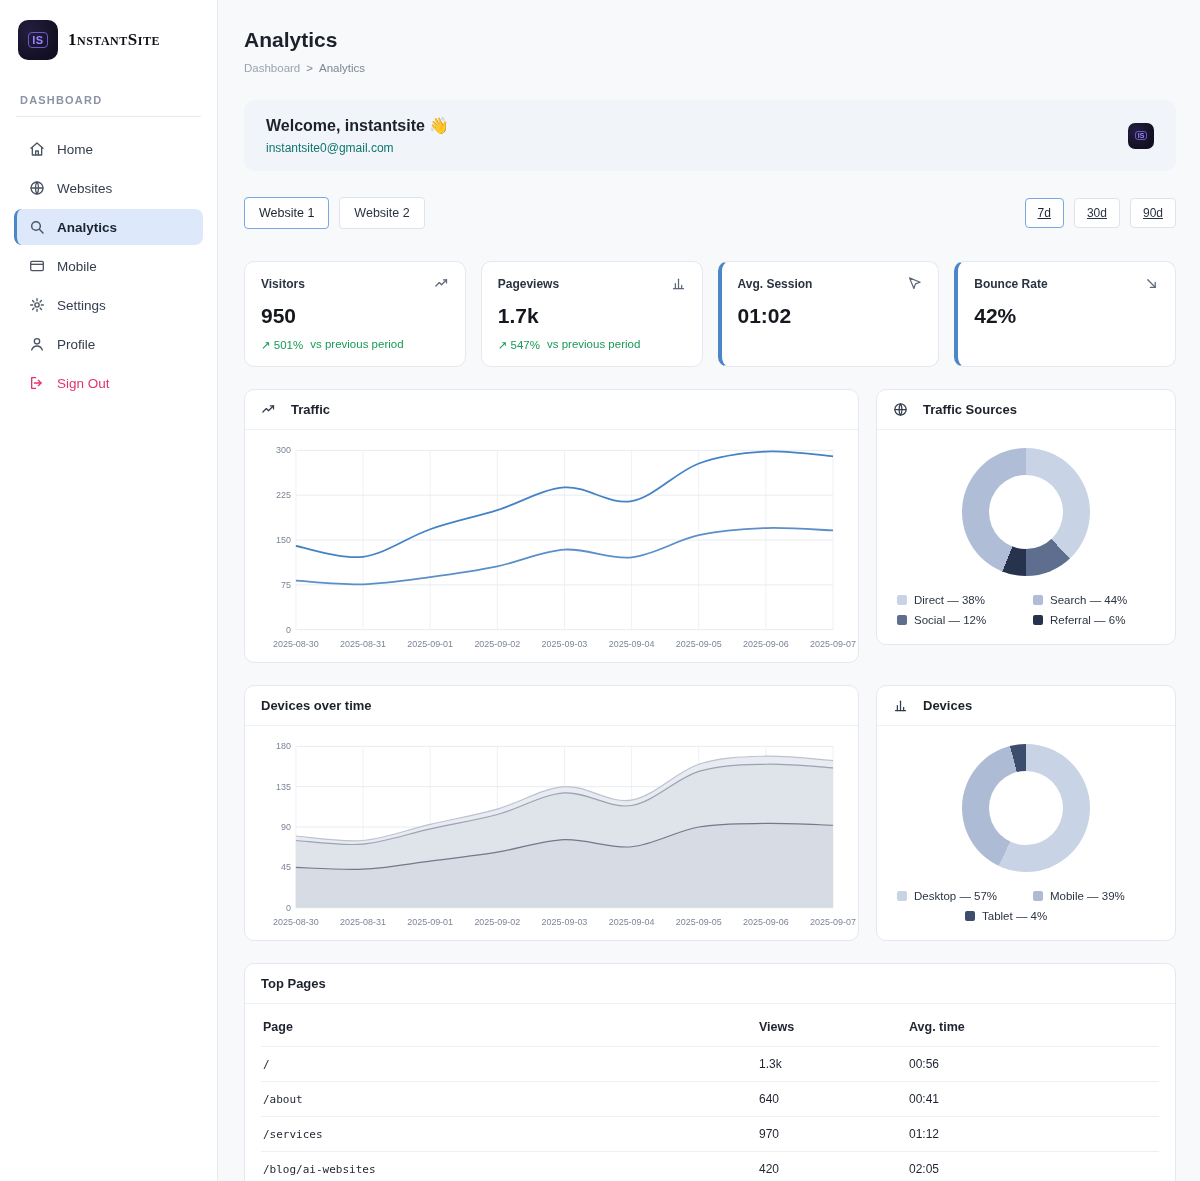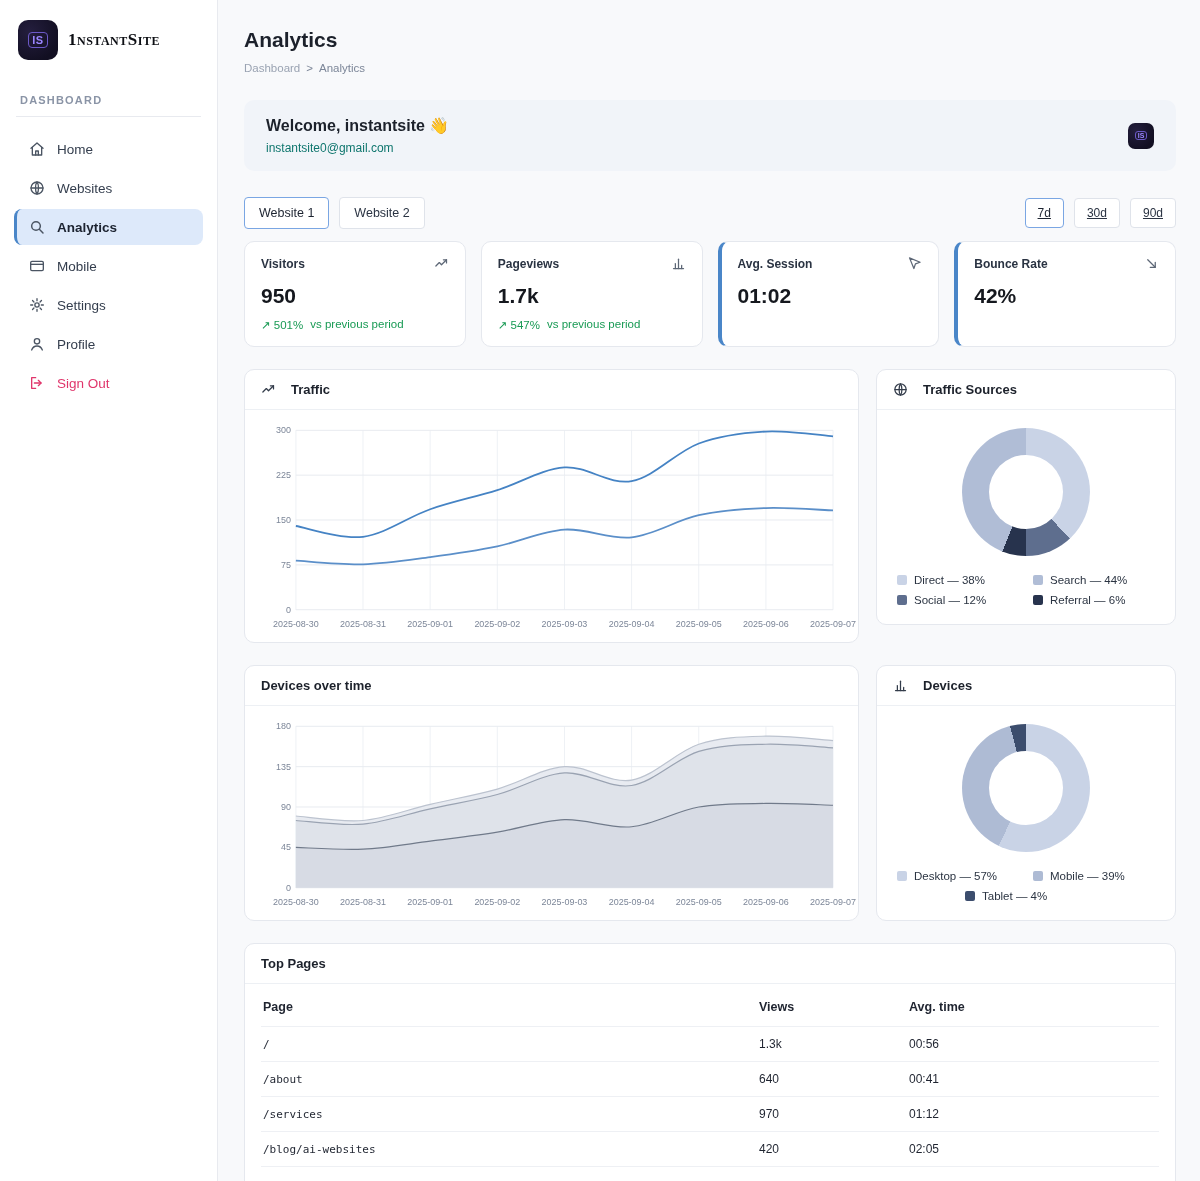--- a/index.html
+++ b/index.html
@@ -77,21 +77,21 @@
   .filter-row { margin-top: 26px; display: flex; justify-content: space-between; align-items: center; }
   .btn-group { display: flex; gap: 10px; }
   .pill-btn {
     background: #fff; border: 1px solid #dfe3ea; border-radius: 4px;
     padding: 8px 14px; font-size: 12.5px; color: #2a3342; cursor: pointer;
     font-family: "Liberation Sans", sans-serif;
   }
   .pill-btn.small { padding: 7px 12px; font-size: 12px; text-decoration: underline; }
   .pill-btn.active { border-color: #7aa6e3; color: #1c2330; }
 
-  .stats-row { margin-top: 12px; display: grid; grid-template-columns: repeat(4, 1fr); gap: 15px; }
+  .stats-row { margin-top: 32px; display: grid; grid-template-columns: repeat(4, 1fr); gap: 15px; }
   .stat-card {
     background: #fff; border: 1px solid #e5e8ee; border-radius: 10px;
     padding: 14px 16px; min-height: 97px;
   }
   .stat-card.accent { border-left: 4px solid #4a86c8; }
   .stat-head { display: flex; justify-content: space-between; align-items: center; }
   .stat-label { font-size: 12px; font-weight: 700; color: #2a3342; }
   .stat-icon { width: 15px; height: 15px; color: #5d6776; }
   .stat-icon svg { width: 15px; height: 15px; display: block; }
   .stat-value { font-size: 21px; font-weight: 700; color: #15181e; margin-top: 13px; }

